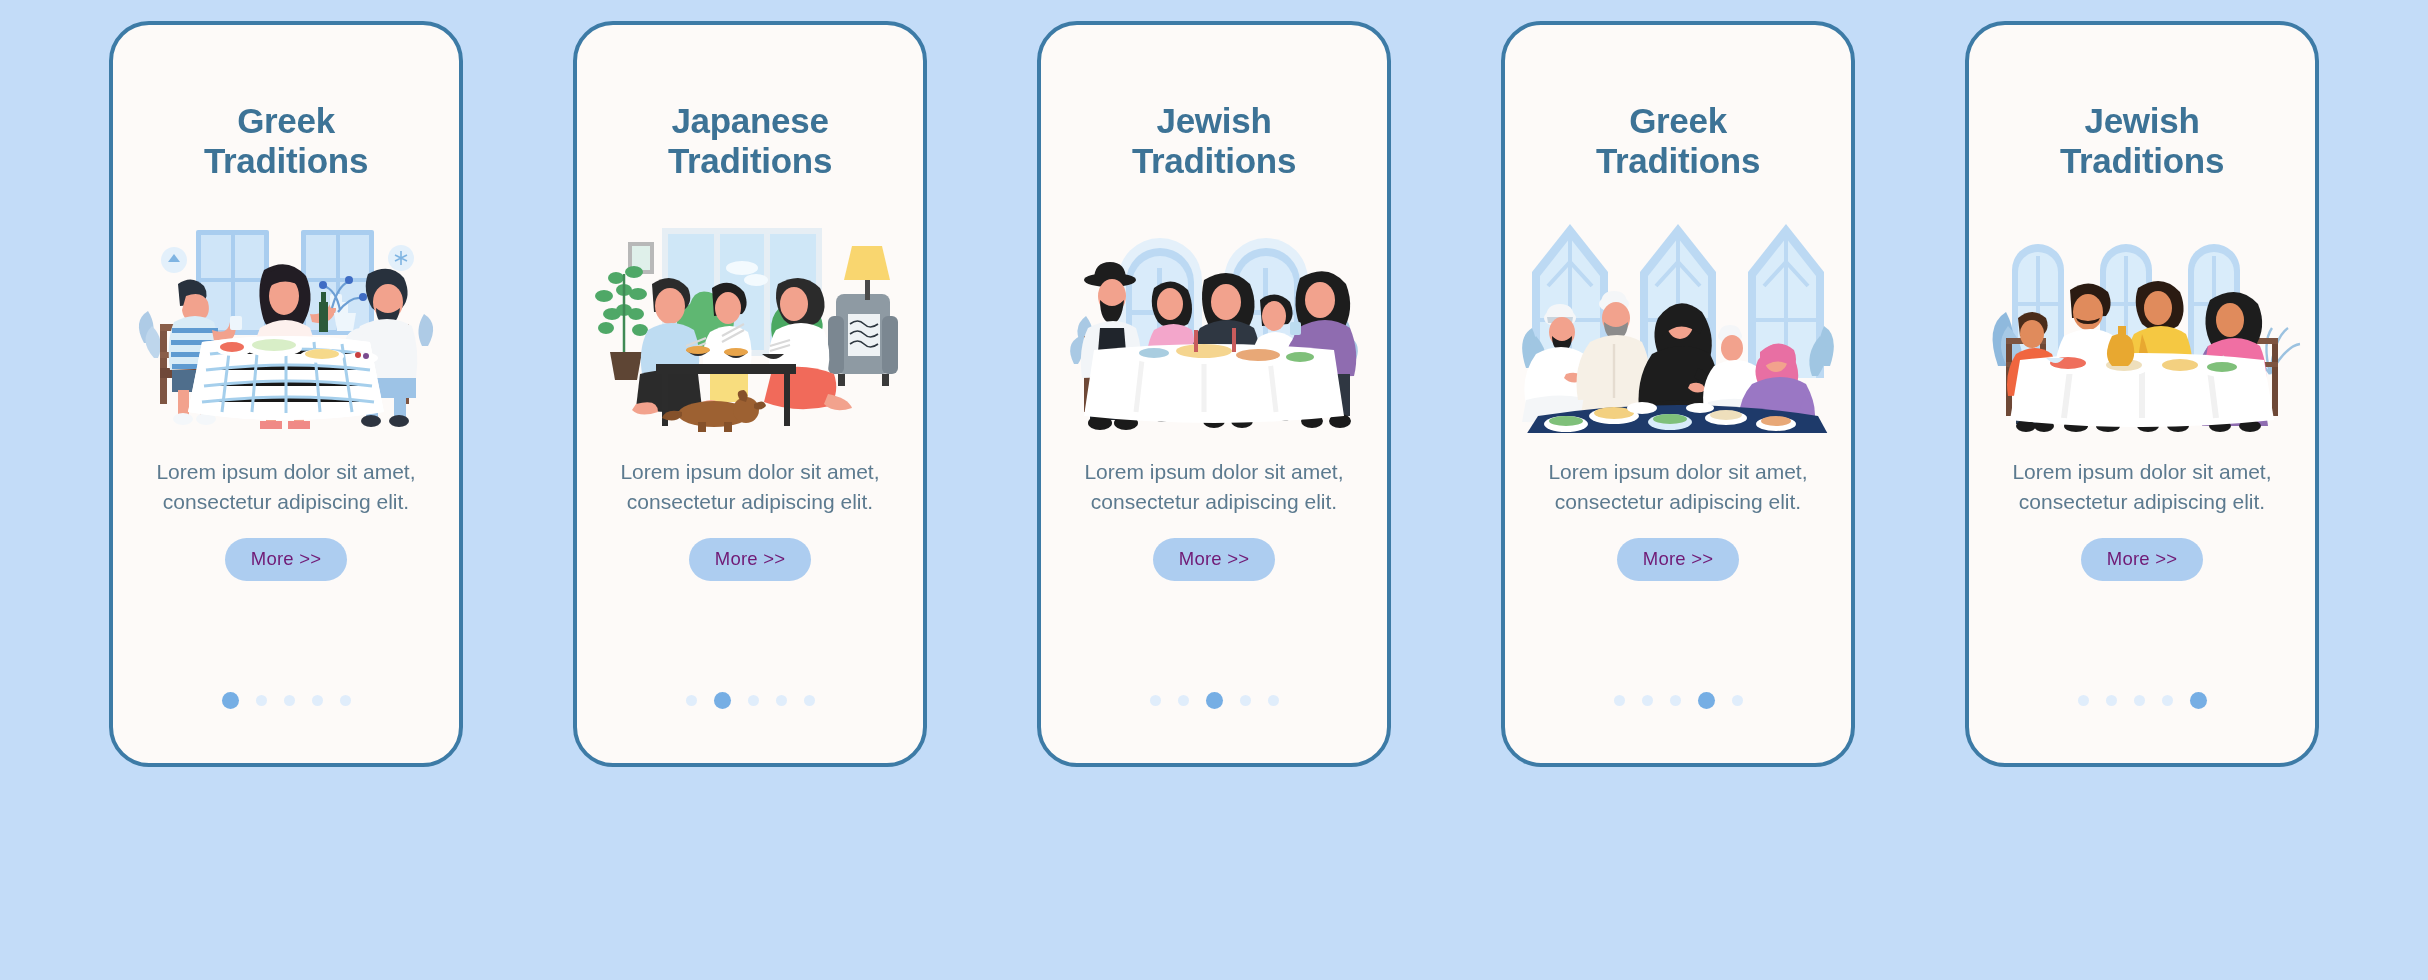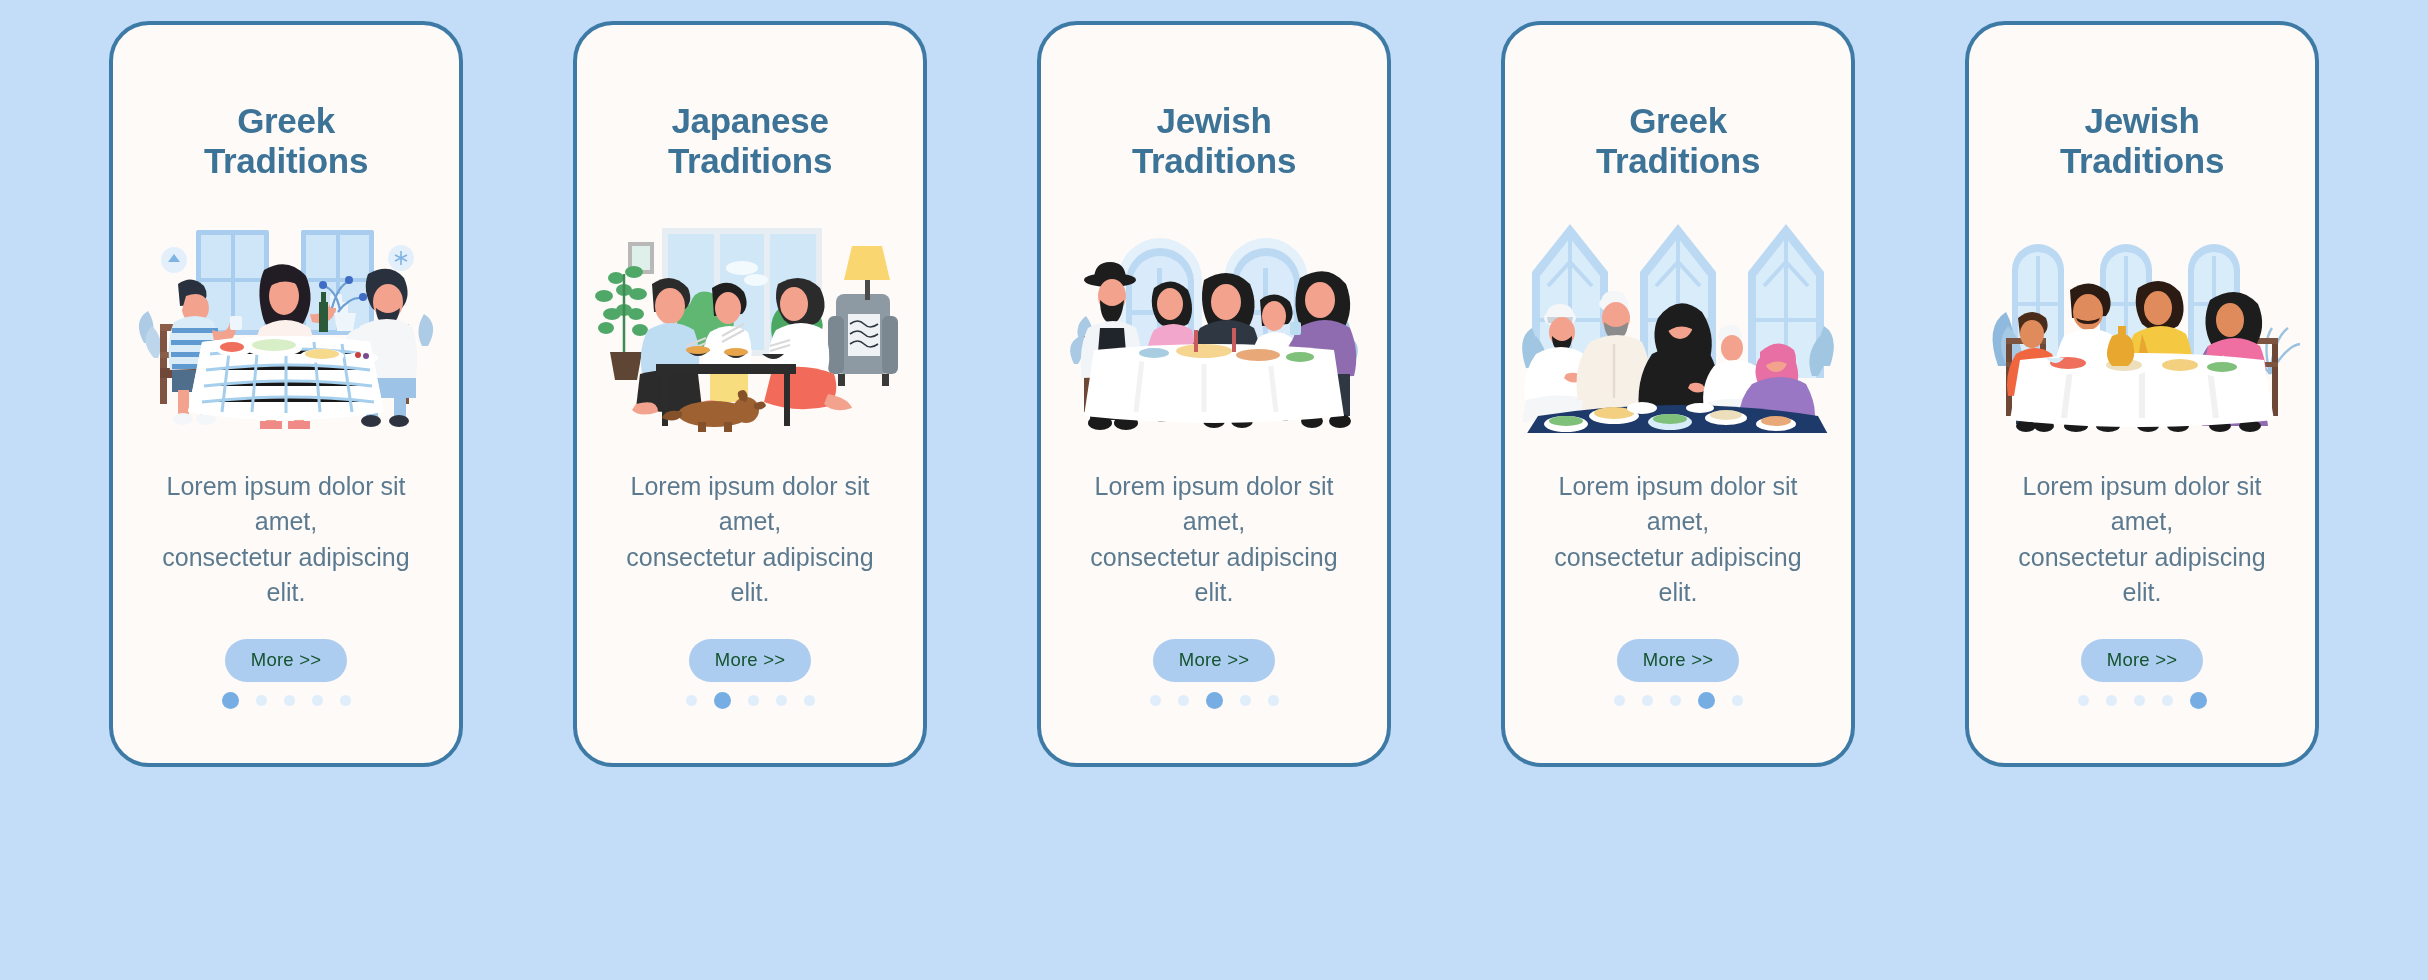--- a/index.html
+++ b/index.html
@@ -49,32 +49,32 @@
   .illus-wrap {
     margin-top: 30px;
     width: 320px;
     height: 230px;
     display: flex;
     align-items: center;
     justify-content: center;
   }
   .illus-wrap svg { display: block; }
   .body-text {
-    margin-top: 28px;
+    margin-top: 16px;
     width: 290px;
     text-align: center;
-    font-size: 25px;
+    font-size: 21px;
     line-height: 1.42;
     color: #5c7a8f;
     white-space: pre-line;
   }
   .more-btn {
-    margin-top: 28px;
+    margin-top: 22px;
     background: #adcdf0;
-    color: #14532d;
+    color: #701a75;
     border: none;
     border-radius: 26px;
     padding: 10px 26px 11px;
     font-size: 18.5px;
     font-family: "Liberation Sans", sans-serif;
     font-weight: 400;
     cursor: pointer;
     letter-spacing: 0.2px;
   }
   .dots {

